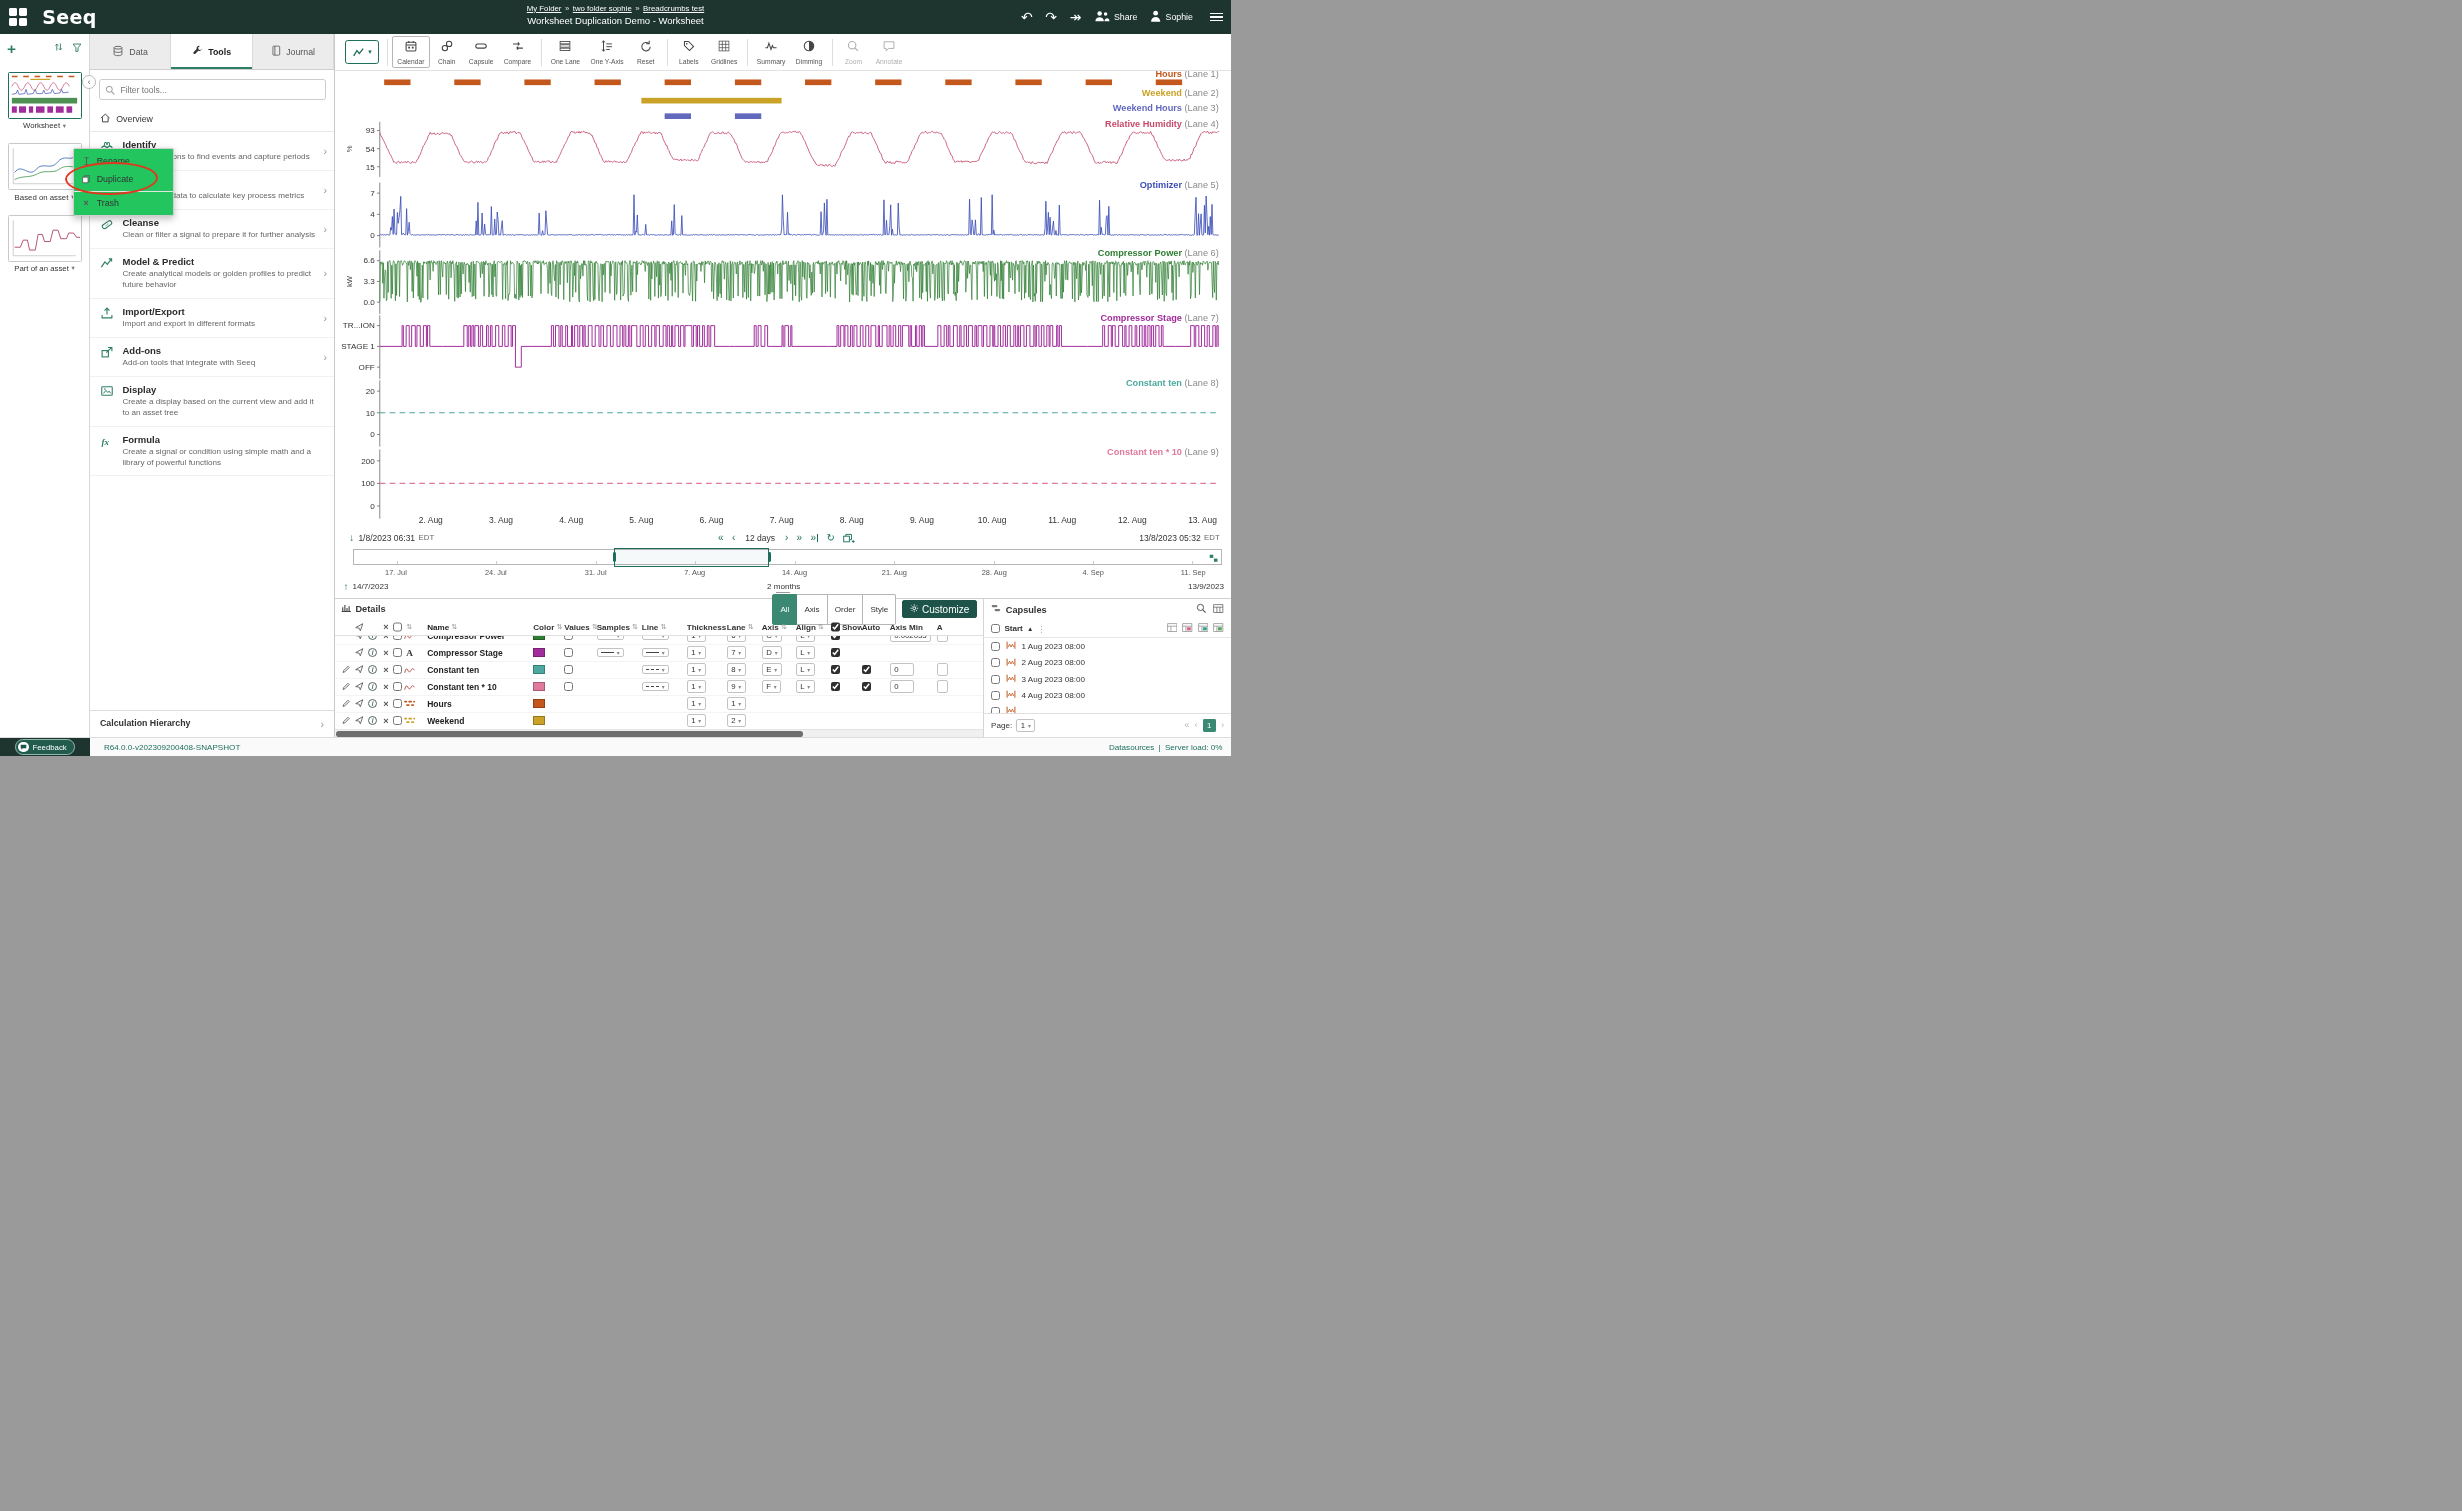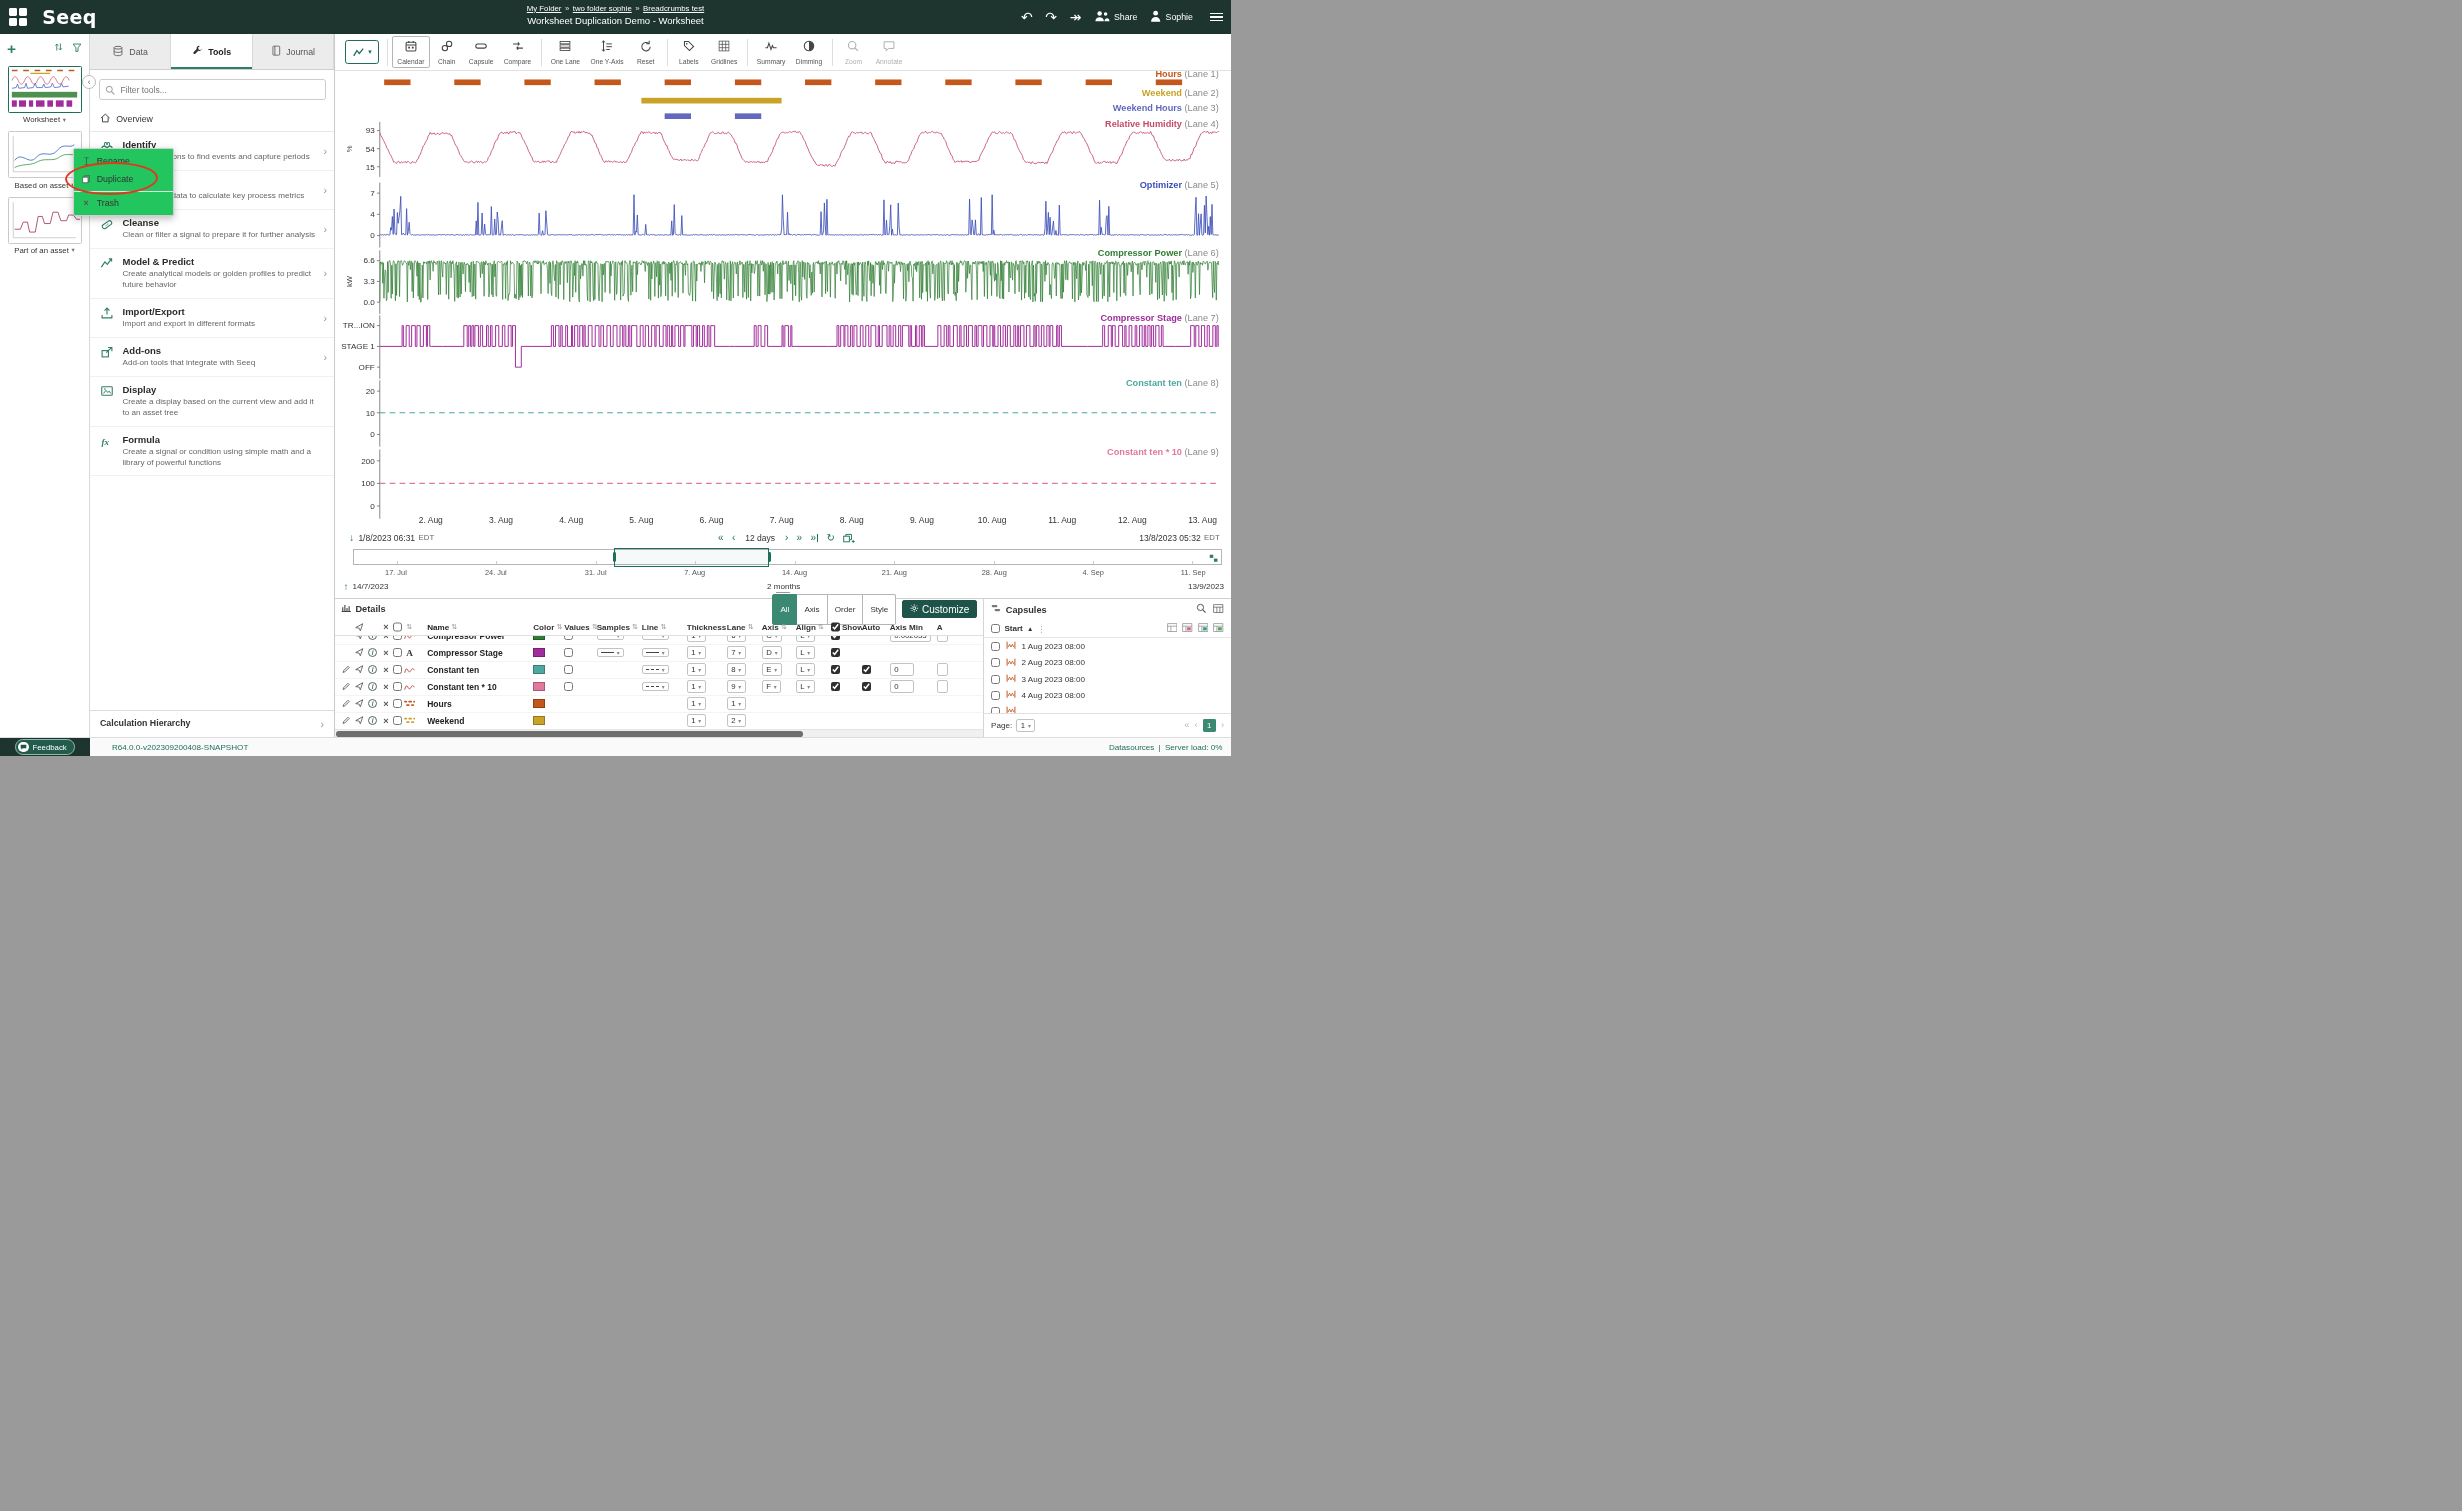--- a/index.html
+++ b/index.html
@@ -19,21 +19,21 @@
 .hright{position:absolute;right:8.5px;top:0;height:34px;display:flex;align-items:center;gap:12.7px;font-size:8.8px}
 .hic{font-size:14px;cursor:pointer;line-height:1;color:#fff}
 .burger{display:flex;flex-direction:column;gap:2.1px;cursor:pointer;margin-left:4.2px}
 .burger i{width:12.7px;height:1.4px;background:#fff}
 .hshare,.huser{display:flex;align-items:center;gap:4.2px;cursor:pointer}
 
 
 .sidebar{position:absolute;top:34px;left:0;width:90px;bottom:19px;background:#fff;border-right:0.7px solid #d8d8d8}
 .sidetools{display:flex;align-items:center;padding:6.4px 7px 2.8px;gap:8.5px;height:25.4px}
 .plus{color:#2f7e68;font-size:15.5px;font-weight:bold;line-height:1;cursor:pointer;margin-right:auto}
-.thumbblock{margin-top:7px;}
+.thumbblock{margin-top:13px;}
 .thumb{margin:0 auto;width:74px;height:47px;background:#fff;border:0.7px solid #c9c9c9;border-radius:1.4px;cursor:pointer;overflow:hidden}
 .thumb.sel{border:1.4px solid #1d6f5c}
 .thumblabel{display:flex;justify-content:center;align-items:center;gap:2.8px;font-size:7.8px;color:#333;margin-top:2.1px}
 .thumblabel b{color:#777;font-weight:normal;font-size:6.4px;cursor:pointer}
 
 
 .toolspanel{position:absolute;top:34px;left:90px;width:245px;bottom:19px;background:#fff;border-right:0.7px solid #c9c9c9;display:flex;flex-direction:column}
 .tabs{display:flex;height:36px;background:#ececec;border-bottom:0.7px solid #cfcfcf;flex:none}
 .tab{flex:1;display:flex;align-items:center;justify-content:center;gap:5px;font-size:8.8px;color:#555;cursor:pointer;border-right:0.7px solid #d9d9d9}
 .tab.active{background:#fff;color:#222;font-weight:bold;box-shadow:inset 0 -2.1px 0 #2f7e68}
@@ -132,21 +132,21 @@
 .cpg{height:24px;border-top:0.7px solid #e0e0e0;display:flex;align-items:center;padding:0 7px;gap:4.2px;font-size:8.1px;background:#fff;flex:none}
 .cpg .right{margin-left:auto;display:flex;gap:5px;align-items:center}
 .pgbox{width:13.4px;height:13.4px;background:#3c8973;color:#fff;display:flex;align-items:center;justify-content:center;border-radius:1.4px;font-size:7.8px;cursor:pointer}
 .pgar{color:#b5b5b5;font-size:9.2px;cursor:pointer}
 
 
 .statusbar{position:absolute;left:0;right:0;bottom:0;height:19px;background:#fafafa;border-top:0.7px solid #ddd;display:flex;align-items:center;font-size:8.1px;color:#1d6f5c}
 .fbwrap{width:90px;height:18.4px;background:#1d352e;display:flex;align-items:center;justify-content:center;flex:none}
 .fbbtn{display:flex;align-items:center;gap:3.5px;background:#235c4d;border:0.7px solid #8fb7aa;border-radius:7.8px;color:#fff;font-size:7.8px;padding:1.4px 7px 1.4px 2.1px;cursor:pointer;font-family:inherit}
 .fbbtn i{width:10.6px;height:10.6px;background:#fff;border-radius:50%;display:flex;align-items:center;justify-content:center}
-.version{margin-left:22px;color:#1d6f5c}
+.version{margin-left:14px;color:#1d6f5c}
 .sbright{margin-left:auto;margin-right:8.5px;display:flex;gap:4.2px;align-items:center}
 .sbright a{color:#1d6f5c;cursor:pointer}
 
 
 .ctxmenu{position:absolute;left:73px;top:148px;width:101px;background:#22c55e;border:0.7px solid #cfcfcf;border-radius:2.1px;box-shadow:0 2.1px 7px rgba(0,0,0,.25);z-index:40;padding:2.8px 0}
 .mi{display:flex;align-items:center;gap:5.7px;padding:4.2px 7px;font-size:8.8px;color:#333;cursor:pointer}
 .mic{width:10px;text-align:center;color:#555;display:inline-flex;justify-content:center}
 .msep{border-top:0.7px solid #e4e4e4;margin:2.1px 0}
 .redellipse{position:absolute;left:65px;top:162px;width:93px;height:33px;border:2.1px solid #e2371f;border-radius:50%;z-index:50;pointer-events:none;transform:rotate(-1deg)}
 </style>

